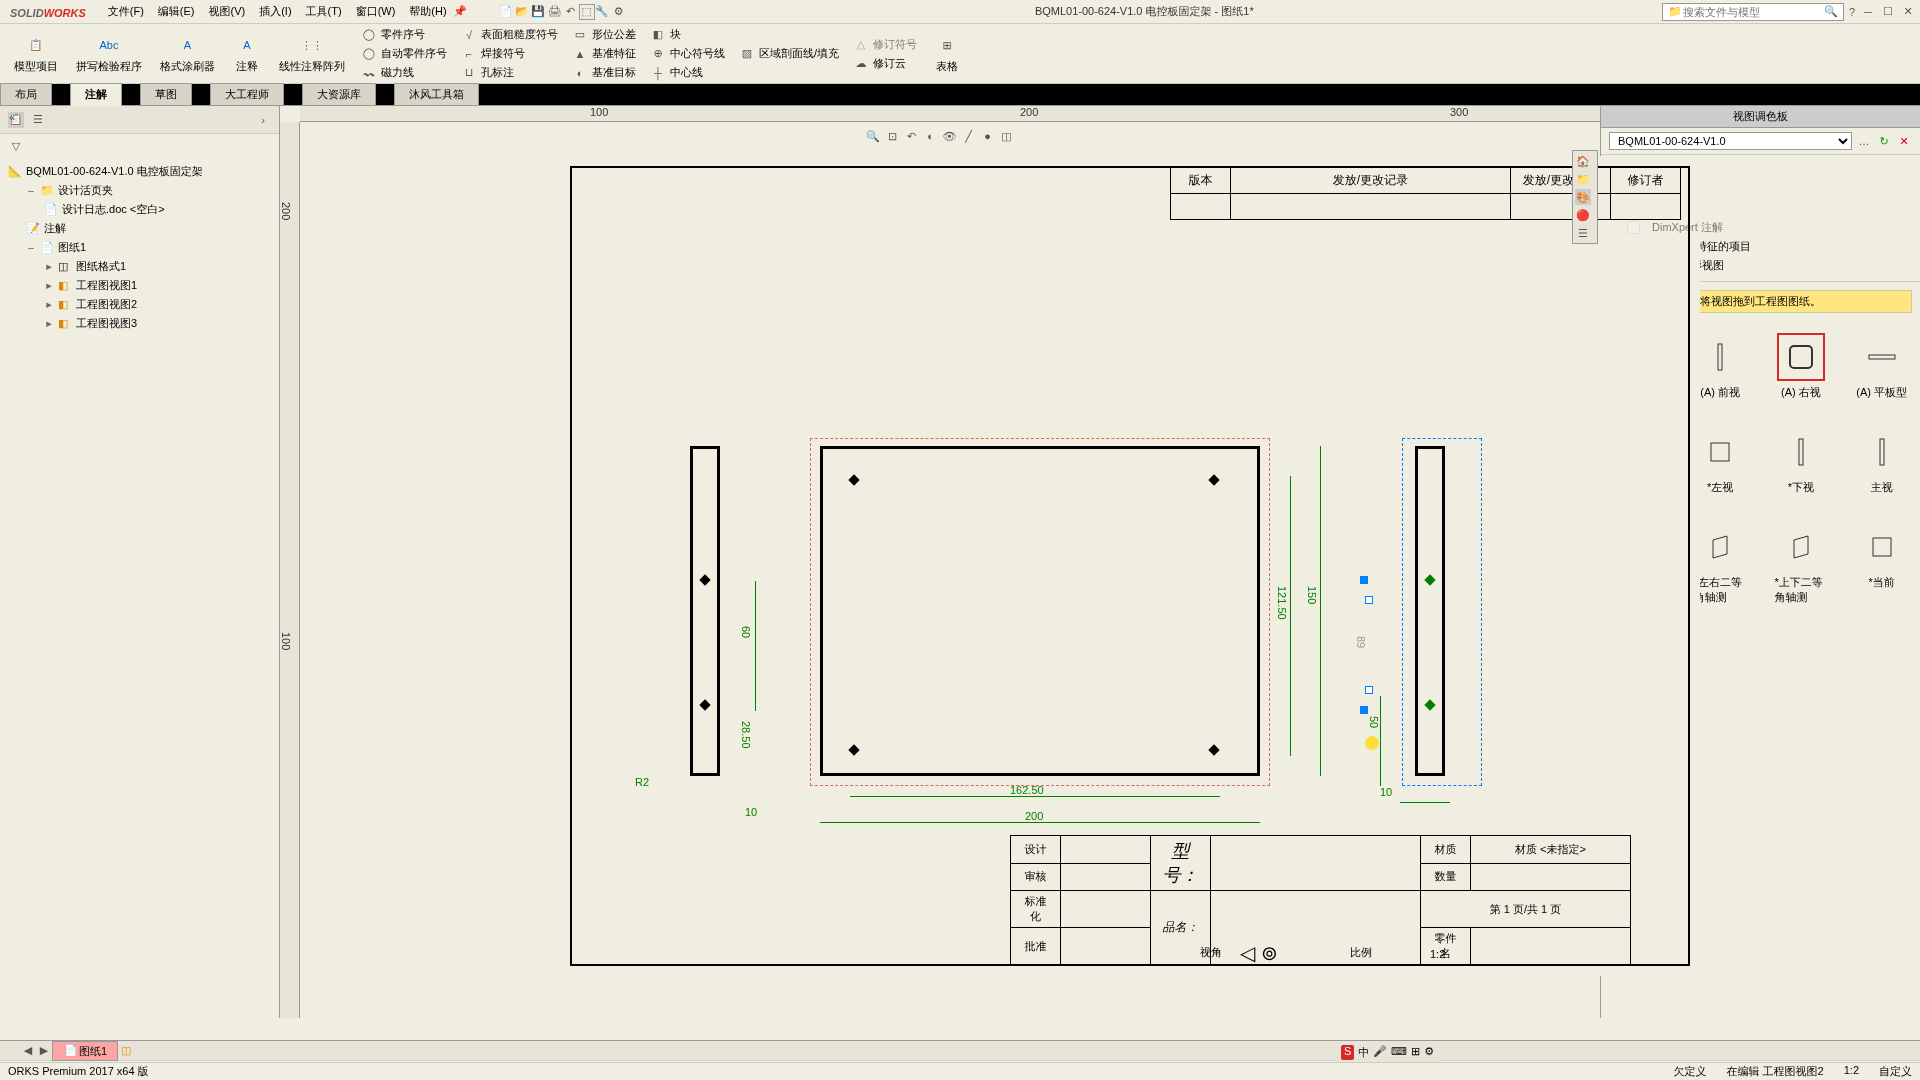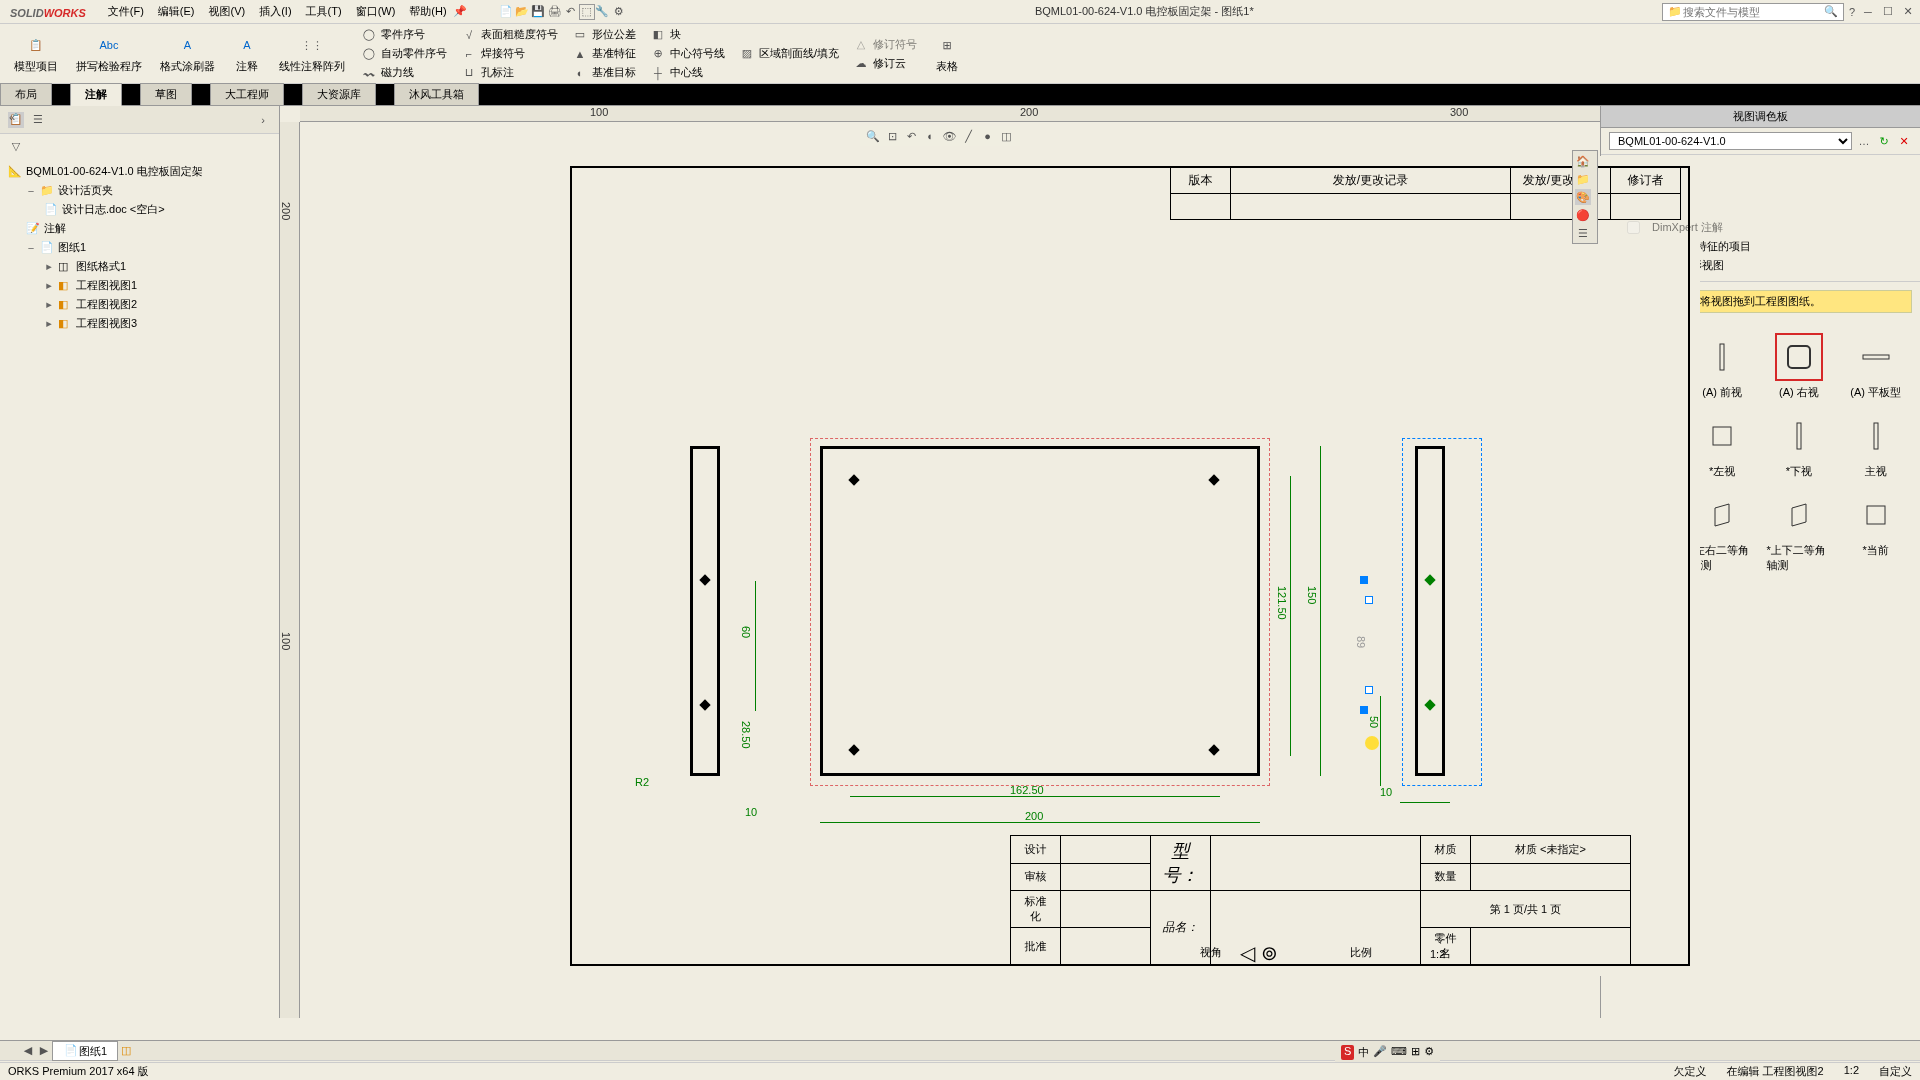--- a/index.html
+++ b/index.html
@@ -44,28 +44,28 @@
 .part { position:absolute; border:3px solid #000; background:transparent; }
 .handle { position:absolute; width:8px; height:8px; background:#000; transform:rotate(45deg); }
 .sel-handle { position:absolute; width:8px; height:8px; border:1px solid #0080ff; background:#fff; }
 .right-panel { width:320px; background:#f0ede1; border-left:1px solid #999; display:flex; flex-direction:column; }
 .rp-header { height:22px; background:#ccc; display:flex; align-items:center; justify-content:center; border-bottom:1px solid #999; }
 .rp-top { padding:4px 8px; background:#f0ede1; display:flex; align-items:center; gap:4px; border-bottom:1px solid #ccc; }
 .rp-sel { flex:1; border:1px solid #999; padding:1px 4px; background:#fff; }
 .rp-opts { padding:6px 10px; border-bottom:1px solid #ccc; }
 .chk { display:flex; align-items:center; gap:12px; padding:2px 0; }
 .rp-hint { background:#ffe680; text-align:center; padding:3px; margin:8px; border:1px solid #cc9; }
-.view-grid { display:grid; grid-template-columns:repeat(4,1fr); gap:4px; padding:8px; overflow:auto; }
+.view-grid { display:grid; grid-template-columns:repeat(4,1fr); gap:20px; padding:8px; overflow:auto; }
 .view-cell { display:flex; flex-direction:column; align-items:center; gap:4px; cursor:pointer; padding:4px; }
 .view-thumb { width:48px; height:48px; border:1px solid transparent; display:flex; align-items:center; justify-content:center; }
 .view-cell.sel .view-thumb { border:2px solid #d62828; }
 .side-icons { position:absolute; right:322px; top:150px; width:26px; display:flex; flex-direction:column; gap:2px; background:#e8e5d8; border:1px solid #999; padding:2px; }
 .statusbar { position:absolute; bottom:0; left:0; right:0; height:40px; background:#f0ede1; border-top:1px solid #999; }
 .sheet-tabs { height:20px; display:flex; align-items:center; padding:0 20px; background:#e8e5d8; border-bottom:1px solid #ccc; }
-.sheet-tab { padding:1px 10px; background:#ffffff; border:1px solid #999; cursor:pointer; }
+.sheet-tab { padding:1px 10px; background:#fca5a5; border:1px solid #999; cursor:pointer; }
 .fmt-bar { height:20px; display:flex; align-items:center; padding:0 6px; gap:8px; }
 .fmt-sel { border:1px solid #999; padding:0 4px; background:#fff; }
 .status-line { position:absolute; bottom:0; left:0; right:0; height:18px; background:#f0ede1; display:flex; align-items:center; padding:0 8px; gap:30px; border-top:1px solid #ccc; }
 .status-right { position:absolute; right:8px; display:flex; gap:20px; }
 .ime-bar { position:absolute; bottom:18px; right:480px; display:flex; gap:4px; background:#e8e5d8; padding:2px 6px; }
 svg { display:block; }
 </style>
 </head>
 <body>
 

